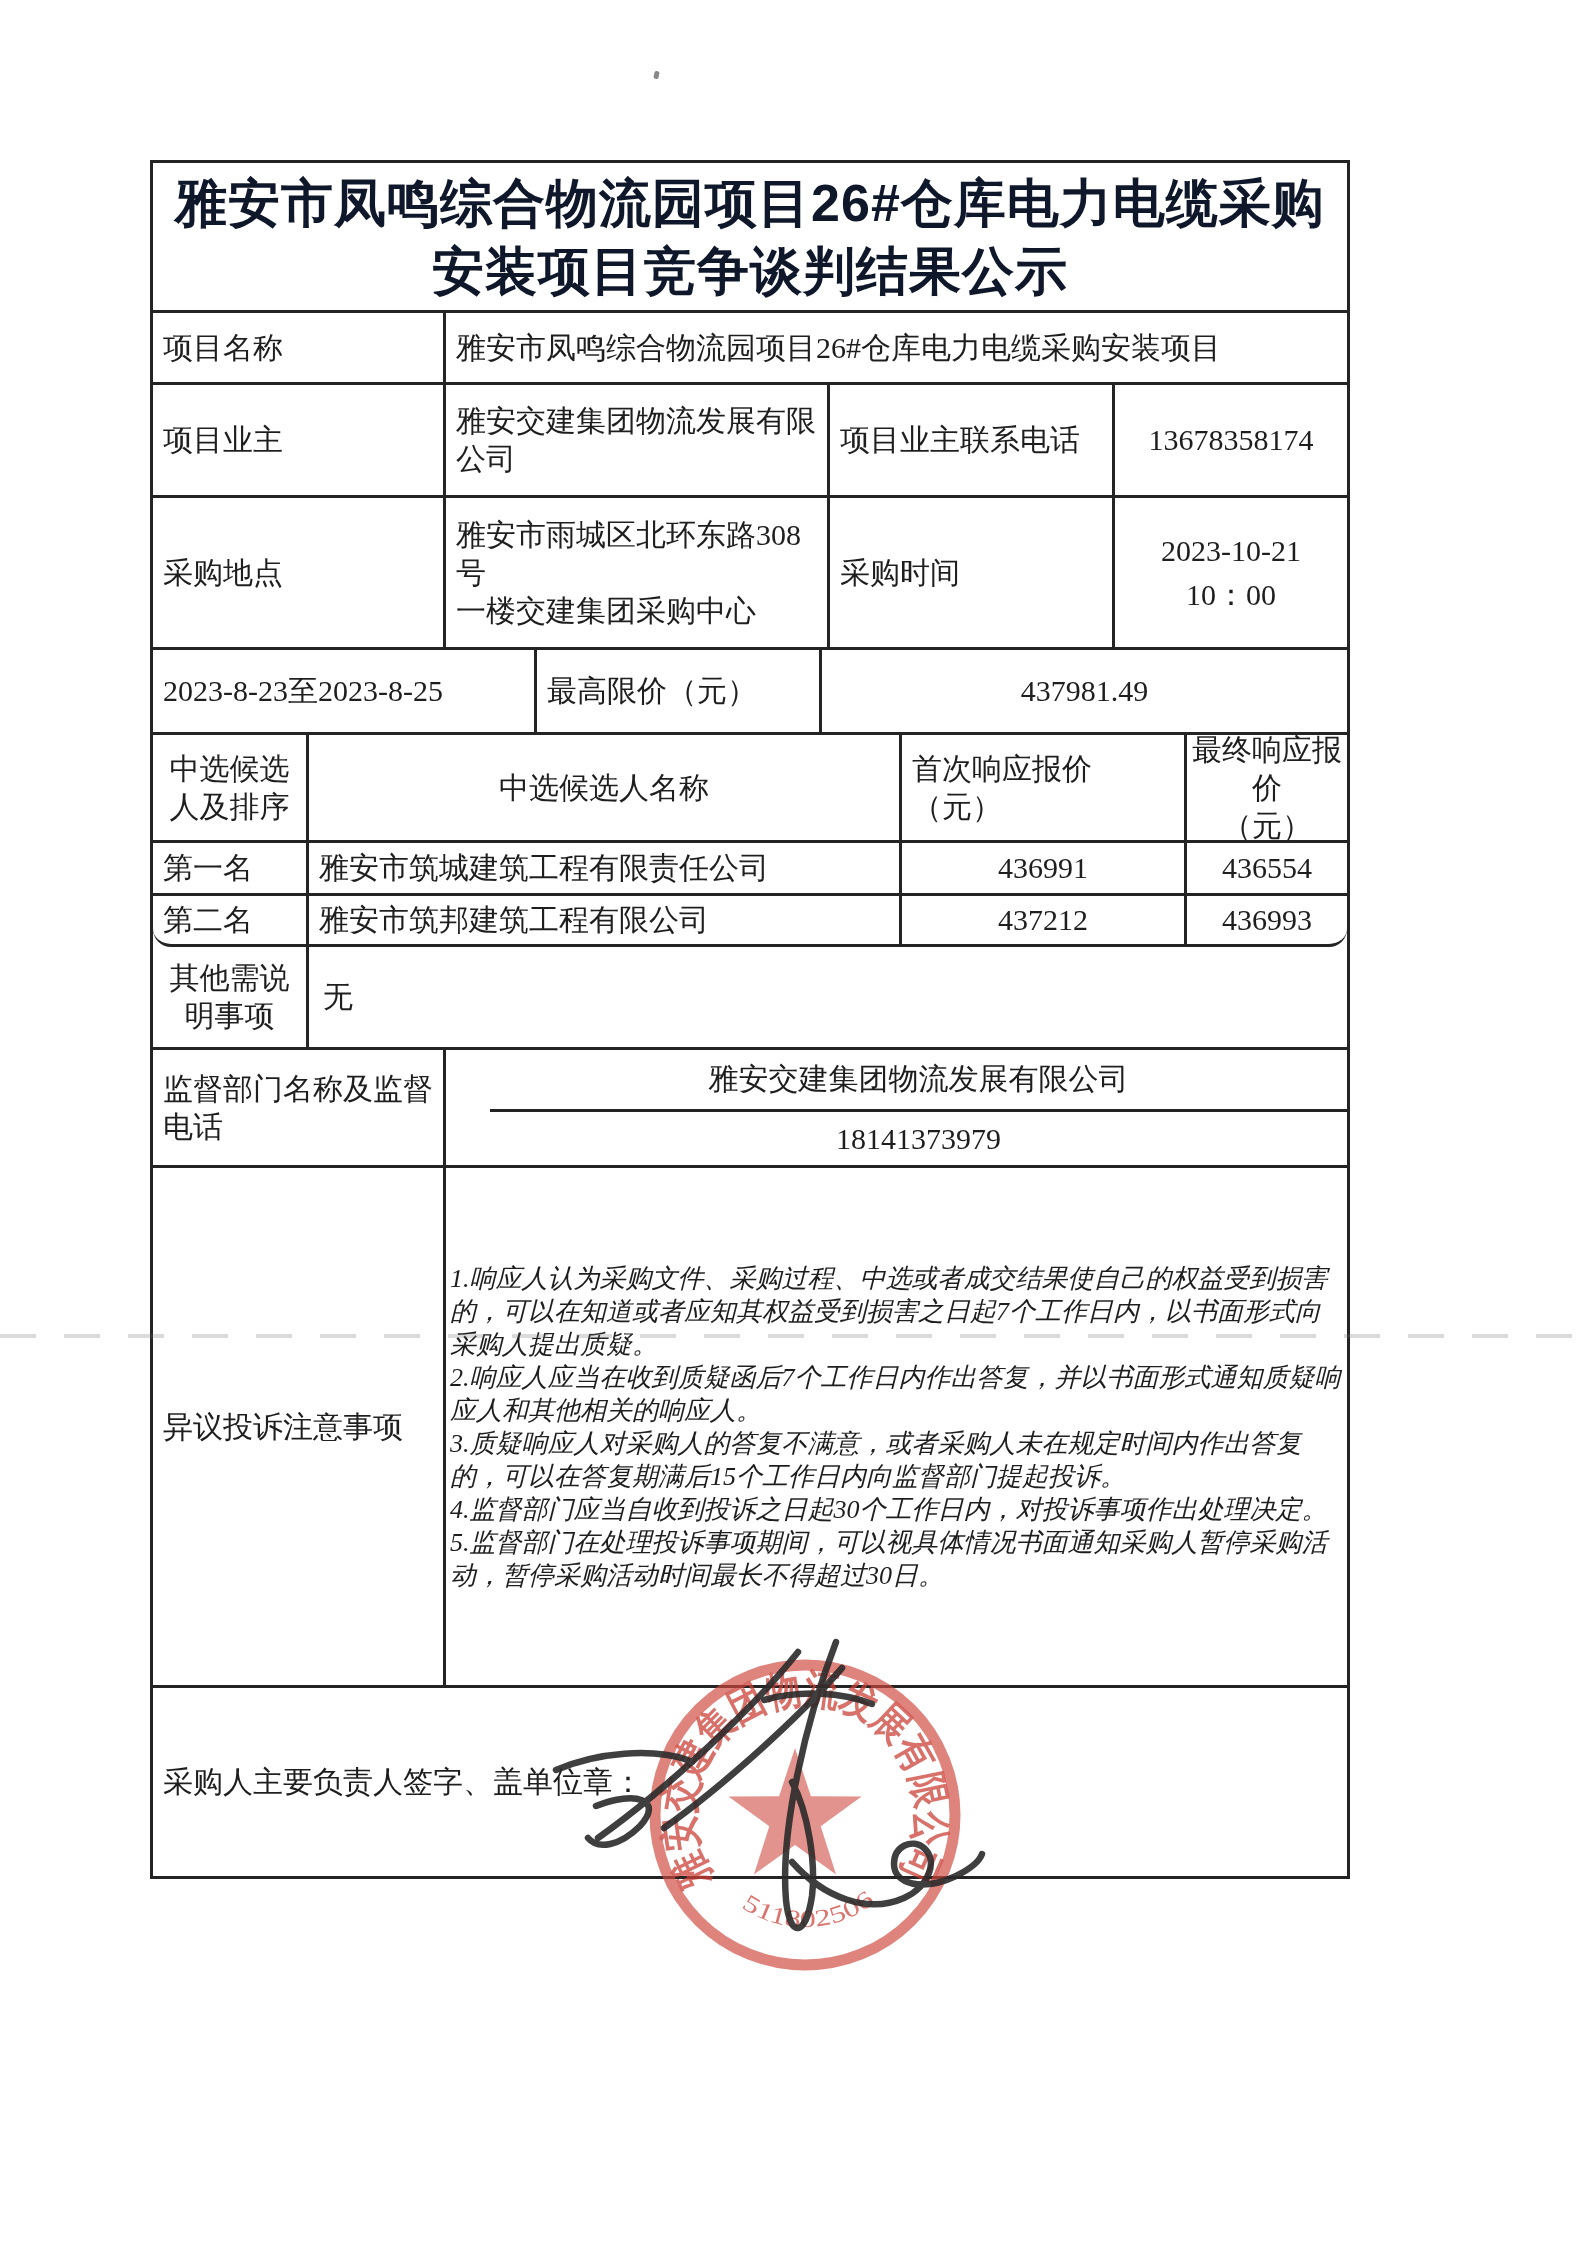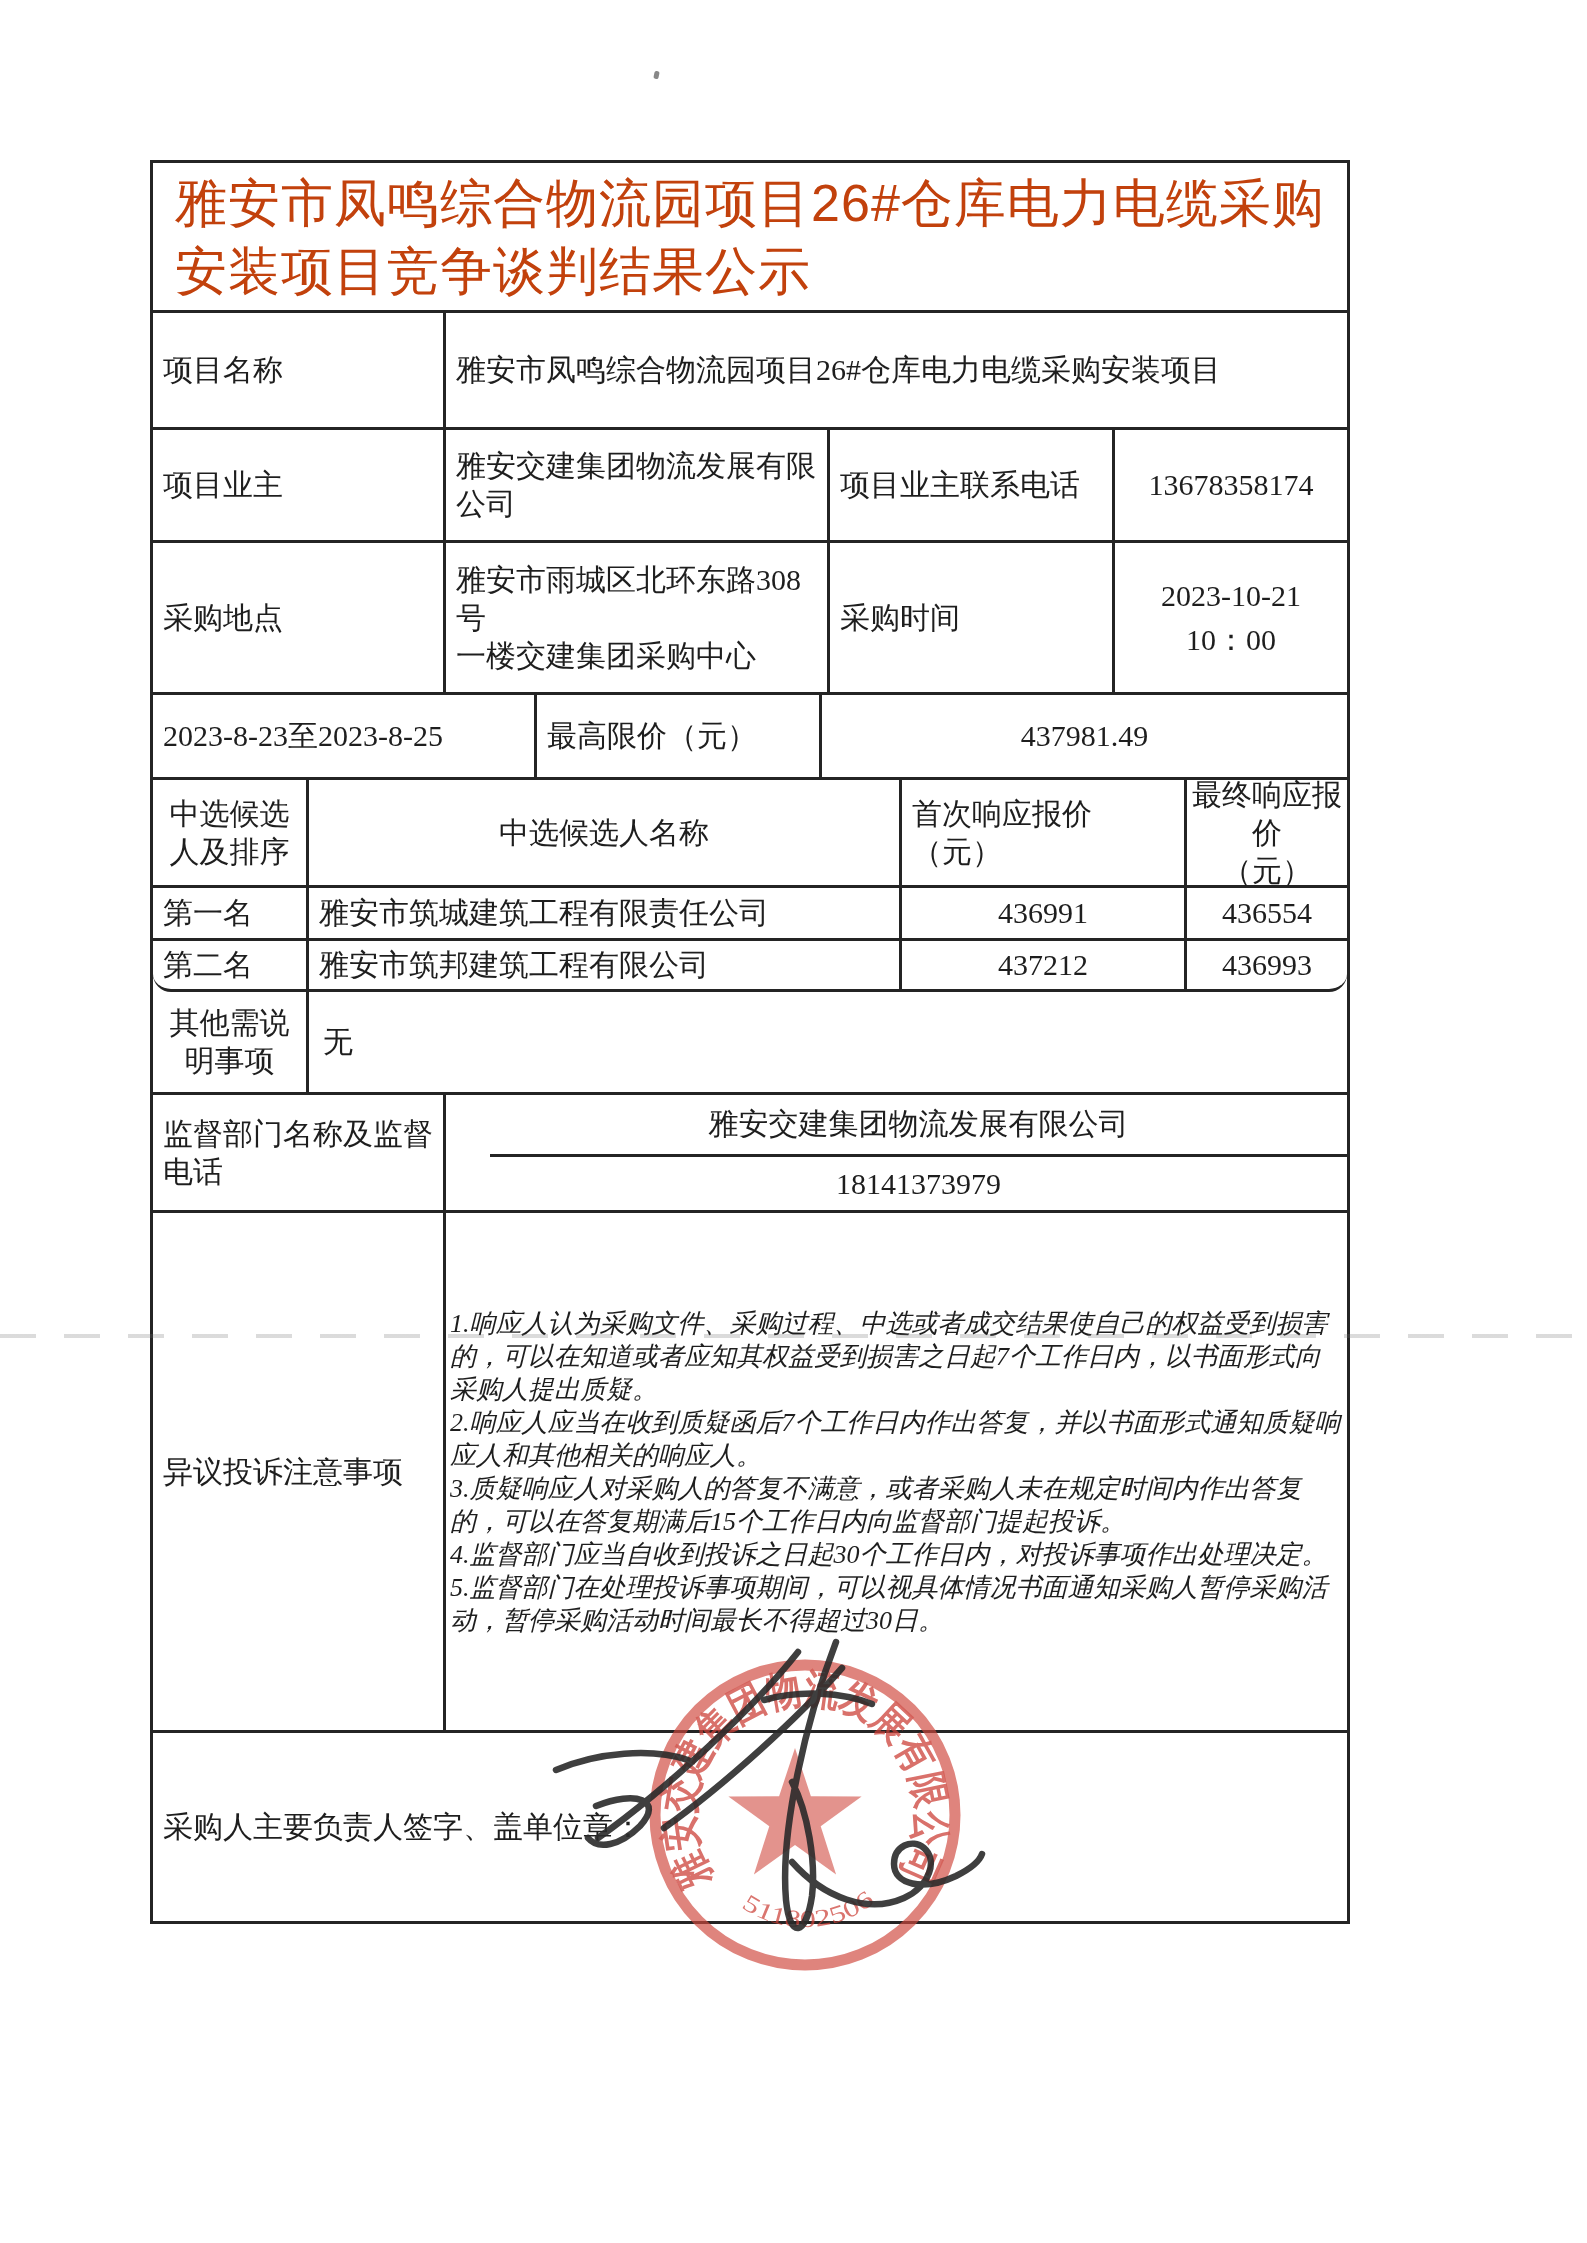--- a/index.html
+++ b/index.html
@@ -28,36 +28,36 @@
   
   .w1{width:293px;flex:none;}
   .w2{width:384px;flex:none;}
   .w3{width:285px;flex:none;}
   .w4{flex:1;}
   .n1{width:156px;flex:none;}
   .n2{width:593px;flex:none;}
   .fill{flex:1;}
   
   .h-title{height:150px;}
-  .h-name{height:117px;}
+  .h-name{height:72px;}
   .h-owner{height:113px;}
   .h-loc{height:152px;}
   .h-pub{height:85px;}
   .h-head{height:108px;}
   .h-r1{height:53px;}
   .h-r2{height:51px;border-radius:18px;}
   .h-other{height:103px;}
   .h-sup{height:118px;gap:44px;}
   .h-obj{height:520px;}
   .h-sign{height:188px;}
   .title-cell{
-    flex:1;justify-content:center;
+    flex:1;justify-content:center;text-align:center;
     font-family:"Liberation Sans","DejaVu Sans",sans-serif;
-    font-weight:normal;font-size:52px;line-height:68px;letter-spacing:1px;
-    color:#c2410c;white-space:pre-line;border-right:none;
+    font-weight:bold;font-size:52px;line-height:68px;letter-spacing:1px;
+    color:#0f172a;white-space:pre-line;border-right:none;
   }
   .stack{flex:1;display:flex;flex-direction:column;box-sizing:border-box;}
   .sub{box-sizing:border-box;display:flex;align-items:center;justify-content:center;
        text-align:center;font-size:30px;}
   .sub-top{height:62px;border-bottom:3px solid #242424;}
   .sub-bot{flex:1;}
   .obj-cell{
     flex-direction:column;align-items:flex-start;justify-content:center;
     padding:0 2px 0 4px;font-size:26px;line-height:33px;font-style:italic;
   }

